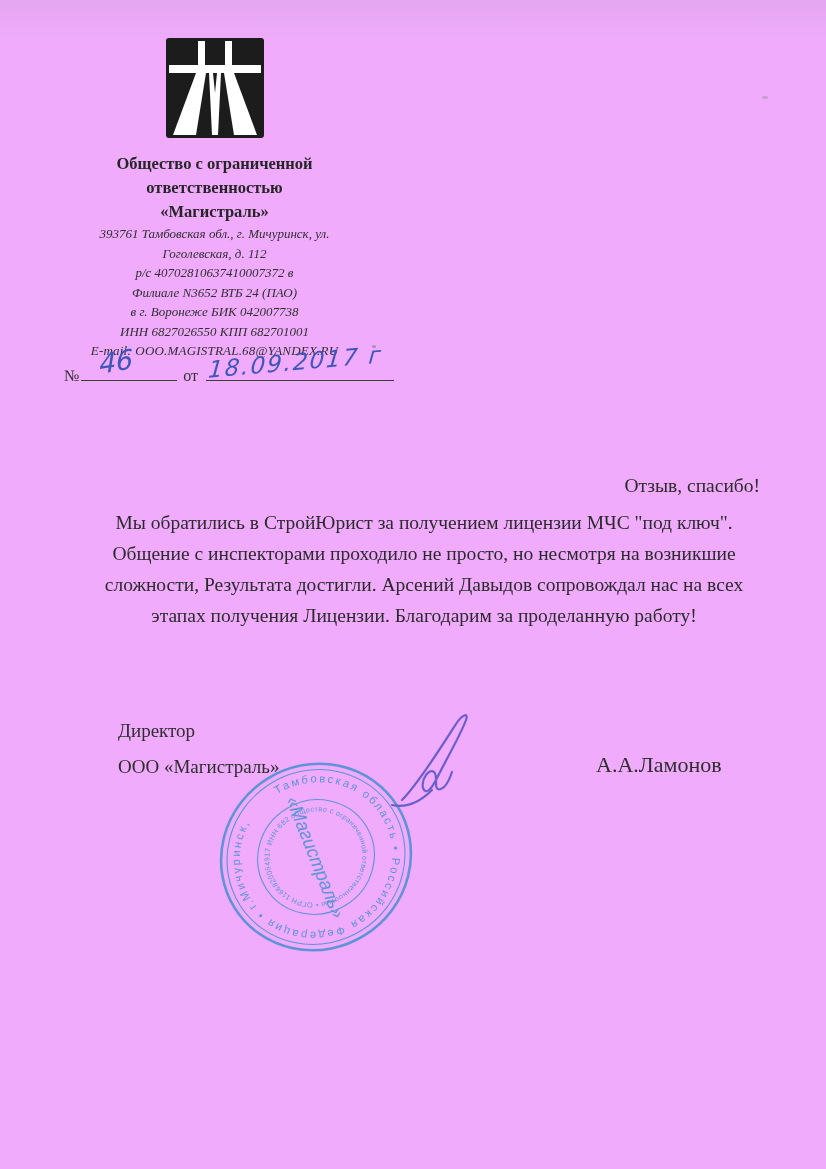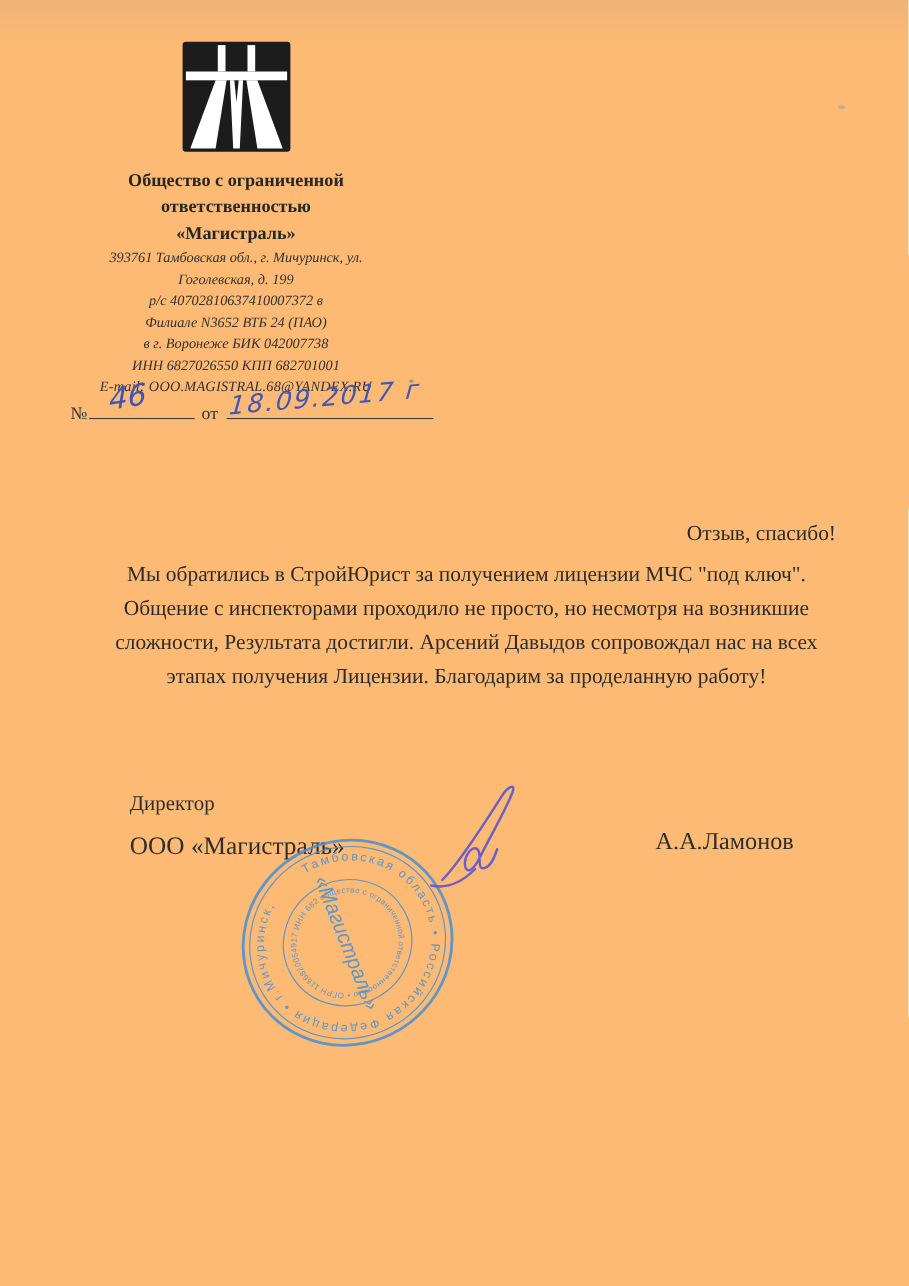--- a/index.html
+++ b/index.html
@@ -4,21 +4,21 @@
 <style>
   * { margin: 0; padding: 0; box-sizing: border-box; }
   html, body { background: #ffffff; }
   body {
     width: 826px; height: 1169px;
     position: relative;
     overflow: hidden;
     font-family: "Liberation Serif", serif;
     color: #2e2e2e;
   }
-  .page { position: absolute; inset: 0; background: #fdba74; }
+  .page { position: absolute; inset: 0; background: #f0abfc; }
   .scan-shade {
     position: absolute; top: 0; left: 0; right: 0; height: 40px;
     background: linear-gradient(180deg, rgba(120,125,135,0.10), rgba(255,255,255,0));
     pointer-events: none;
   }
 
   
   .letterhead {
     position: absolute; left: 22px; top: 36px; width: 385px;
     text-align: center;
@@ -48,21 +48,21 @@
 
   
   .letter-body {
     position: absolute; left: 88px; top: 470px; width: 672px;
     text-align: center; font-size: 19.5px; line-height: 31px; color: #2b2b2b;
   }
   .letter-title { margin-bottom: 6px; text-align: right; }
 
   
   .sig-label    { position: absolute; left: 118px; top: 720px; font-size: 19px; }
-  .sig-company  { position: absolute; left: 118px; top: 756px; font-size: 23px; z-index: 1; }
+  .sig-company  { position: absolute; left: 118px; top: 756px; font-size: 19px; z-index: 1; }
   .sig-name     { position: absolute; left: 596px; top: 752px; font-size: 22px; }
   .signature-svg { position: absolute; left: 382px; top: 708px; z-index: 3; }
 
   
   .stamp-svg { position: absolute; left: 208px; top: 757px; opacity: 0.88; z-index: 2; }
   .stamp-text { font-family: "Liberation Sans", sans-serif; }
 
   
   .speck { position: absolute; border-radius: 2px; pointer-events: none; }
   .speck.s1 { left: 762px; top: 96px;  width: 6px; height: 3px; background: #9a9aa0; opacity: .5; }
@@ -89,21 +89,21 @@
         <polygon points="44,36 48,36 50,56 52,36 56,36 53,98 47,98" fill="#ffffff"></polygon>
         <rect x="8" y="36" width="10" height="6" fill="#ffffff" opacity="0.0"></rect>
       </svg>
     </div>
 
     <div class="org-name">Общество с ограниченной</div>
     <div class="org-name">ответственностью</div>
     <div class="org-name">«Магистраль»</div>
 
     <div class="lh-line">393761 Тамбовская обл., г. Мичуринск, ул.</div>
-    <div class="lh-line">Гоголевская, д. 199</div>
+    <div class="lh-line">Гоголевская, д. 112</div>
     <div class="lh-line">р/с 40702810637410007372 в</div>
     <div class="lh-line">Филиале N3652 ВТБ 24 (ПАО)</div>
     <div class="lh-line">в г. Воронеже  БИК 042007738</div>
     <div class="lh-line">ИНН 6827026550 КПП 682701001</div>
     <div class="lh-line email">E-mail: OOO.MAGISTRAL.68@YANDEX.RU</div>
 
     <div class="ref-line">
       <span>№</span><span class="blank num"><span class="hand num-val">46</span></span><span>от</span><span class="blank date"><span class="hand date-val">18.09.2017 г</span></span>
     </div>
   </div>

